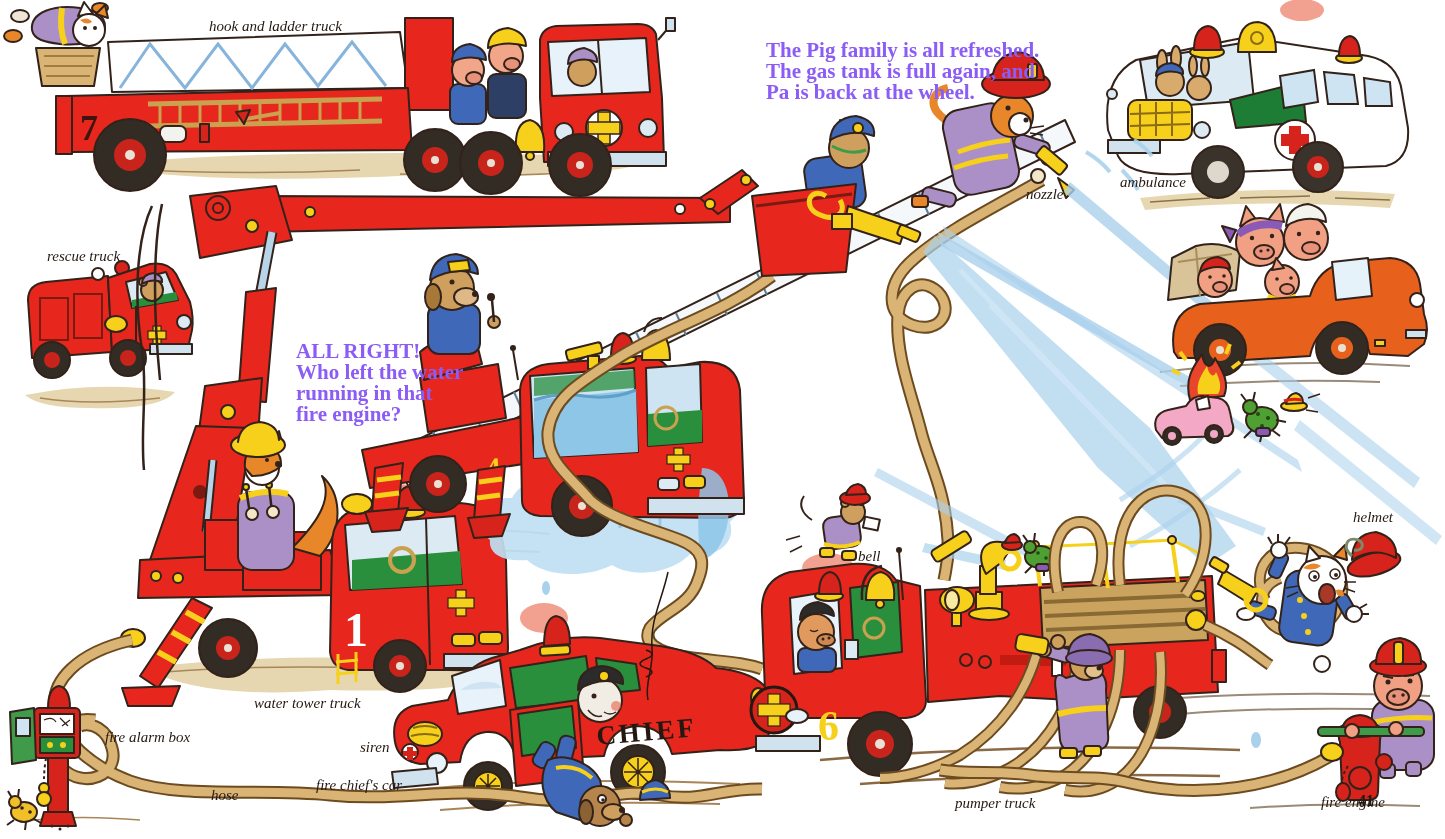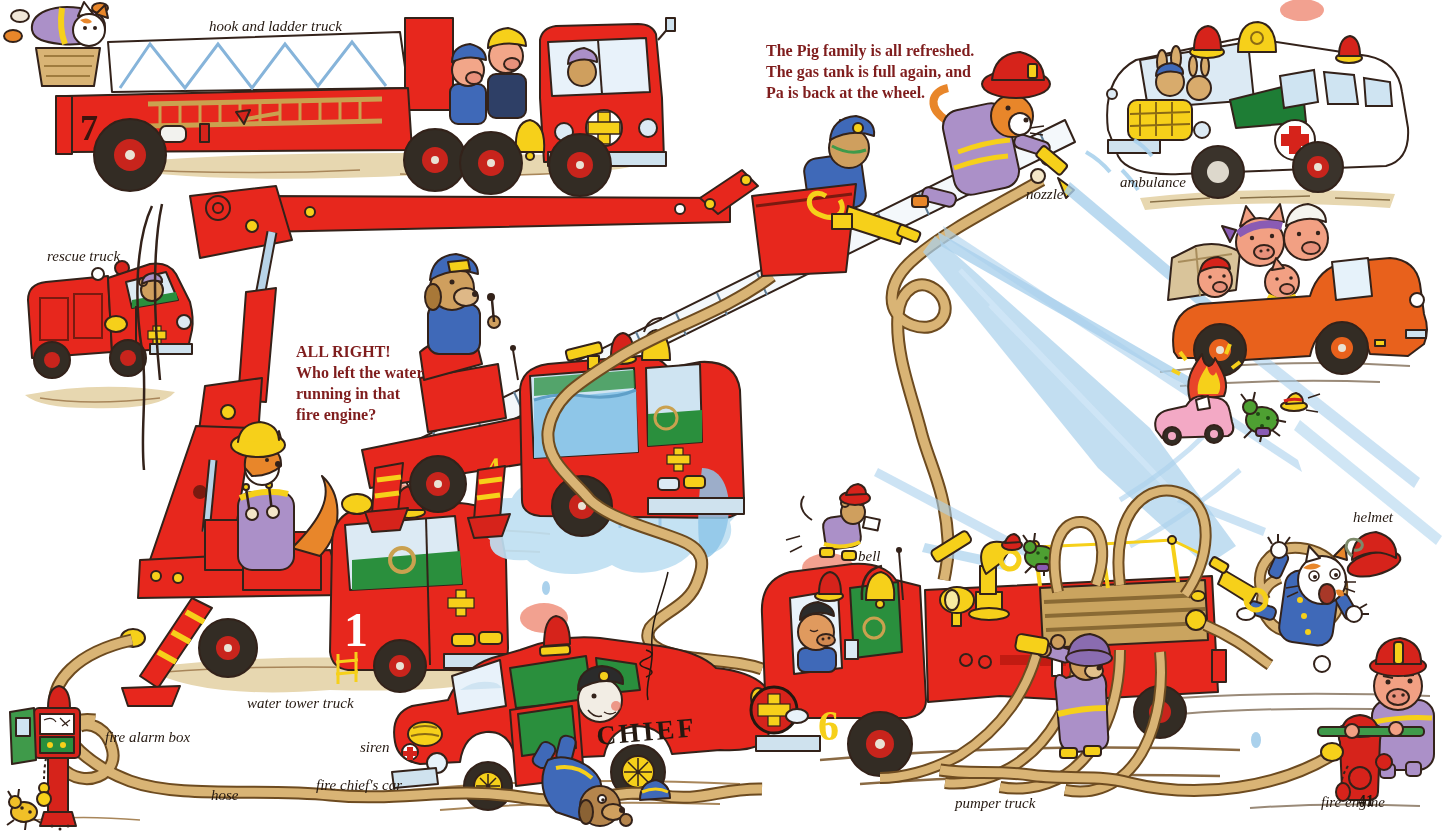--- a/index.html
+++ b/index.html
@@ -1,19 +1,19 @@
 <!DOCTYPE html>
 <html><head>
 <meta charset="utf-8">
 <style>
   html,body{margin:0;padding:0;background:#ffffff;}
   .page{position:relative;width:1445px;height:839px;background:#ffffff;overflow:hidden;
         font-family:"Liberation Serif",serif;}
   .scene{position:absolute;left:0;top:0;}
-  .caption{position:absolute;font-weight:bold;font-size:16px;line-height:21px;color:#7f1d1d;white-space:nowrap;}
+  .caption{position:absolute;font-weight:bold;font-size:21px;line-height:21px;color:#8b5cf6;white-space:nowrap;}
   .lbl{position:absolute;font-style:italic;font-size:15px;color:#241810;white-space:nowrap;text-align:center;}
   .pagenum{position:absolute;font-weight:bold;font-size:16px;color:#241810;}
   svg .ink{stroke:#33221a;stroke-width:2;stroke-linejoin:round;stroke-linecap:round;}
   svg text{font-family:"Liberation Serif",serif;}
 </style>
 </head>
 <body>
 
 <div class="page">
 
@@ -849,21 +849,21 @@
     </g>
   </g>
 </svg>
 
 <div class="lbl" style="left:209px;top:18px" actable="false">hook and ladder truck</div>
 <div class="lbl" style="left:47px;top:248px">rescue truck</div>
 <div class="lbl" style="left:1120px;top:174px">ambulance</div>
 <div class="lbl" style="left:1026px;top:186px">nozzle</div>
 <div class="lbl" style="left:1353px;top:509px">helmet</div>
 <div class="lbl" style="left:858px;top:548px">bell</div>
-<div class="lbl" style="left:247px;top:695px">water tower truck</div>
+<div class="lbl" style="left:254px;top:695px">water tower truck</div>
 <div class="lbl" style="left:105px;top:729px">fire alarm box</div>
 <div class="lbl" style="left:360px;top:739px">siren</div>
 <div class="lbl" style="left:211px;top:787px">hose</div>
 <div class="lbl" style="left:316px;top:777px">fire chief's car</div>
 <div class="lbl" style="left:955px;top:795px">pumper truck</div>
 <div class="lbl" style="left:1321px;top:794px">fire engine</div>
 
 <div class="caption" style="left:766px;top:40px">
   <div>The Pig family is all refreshed.</div>
   <div>The gas tank is full again, and</div>

